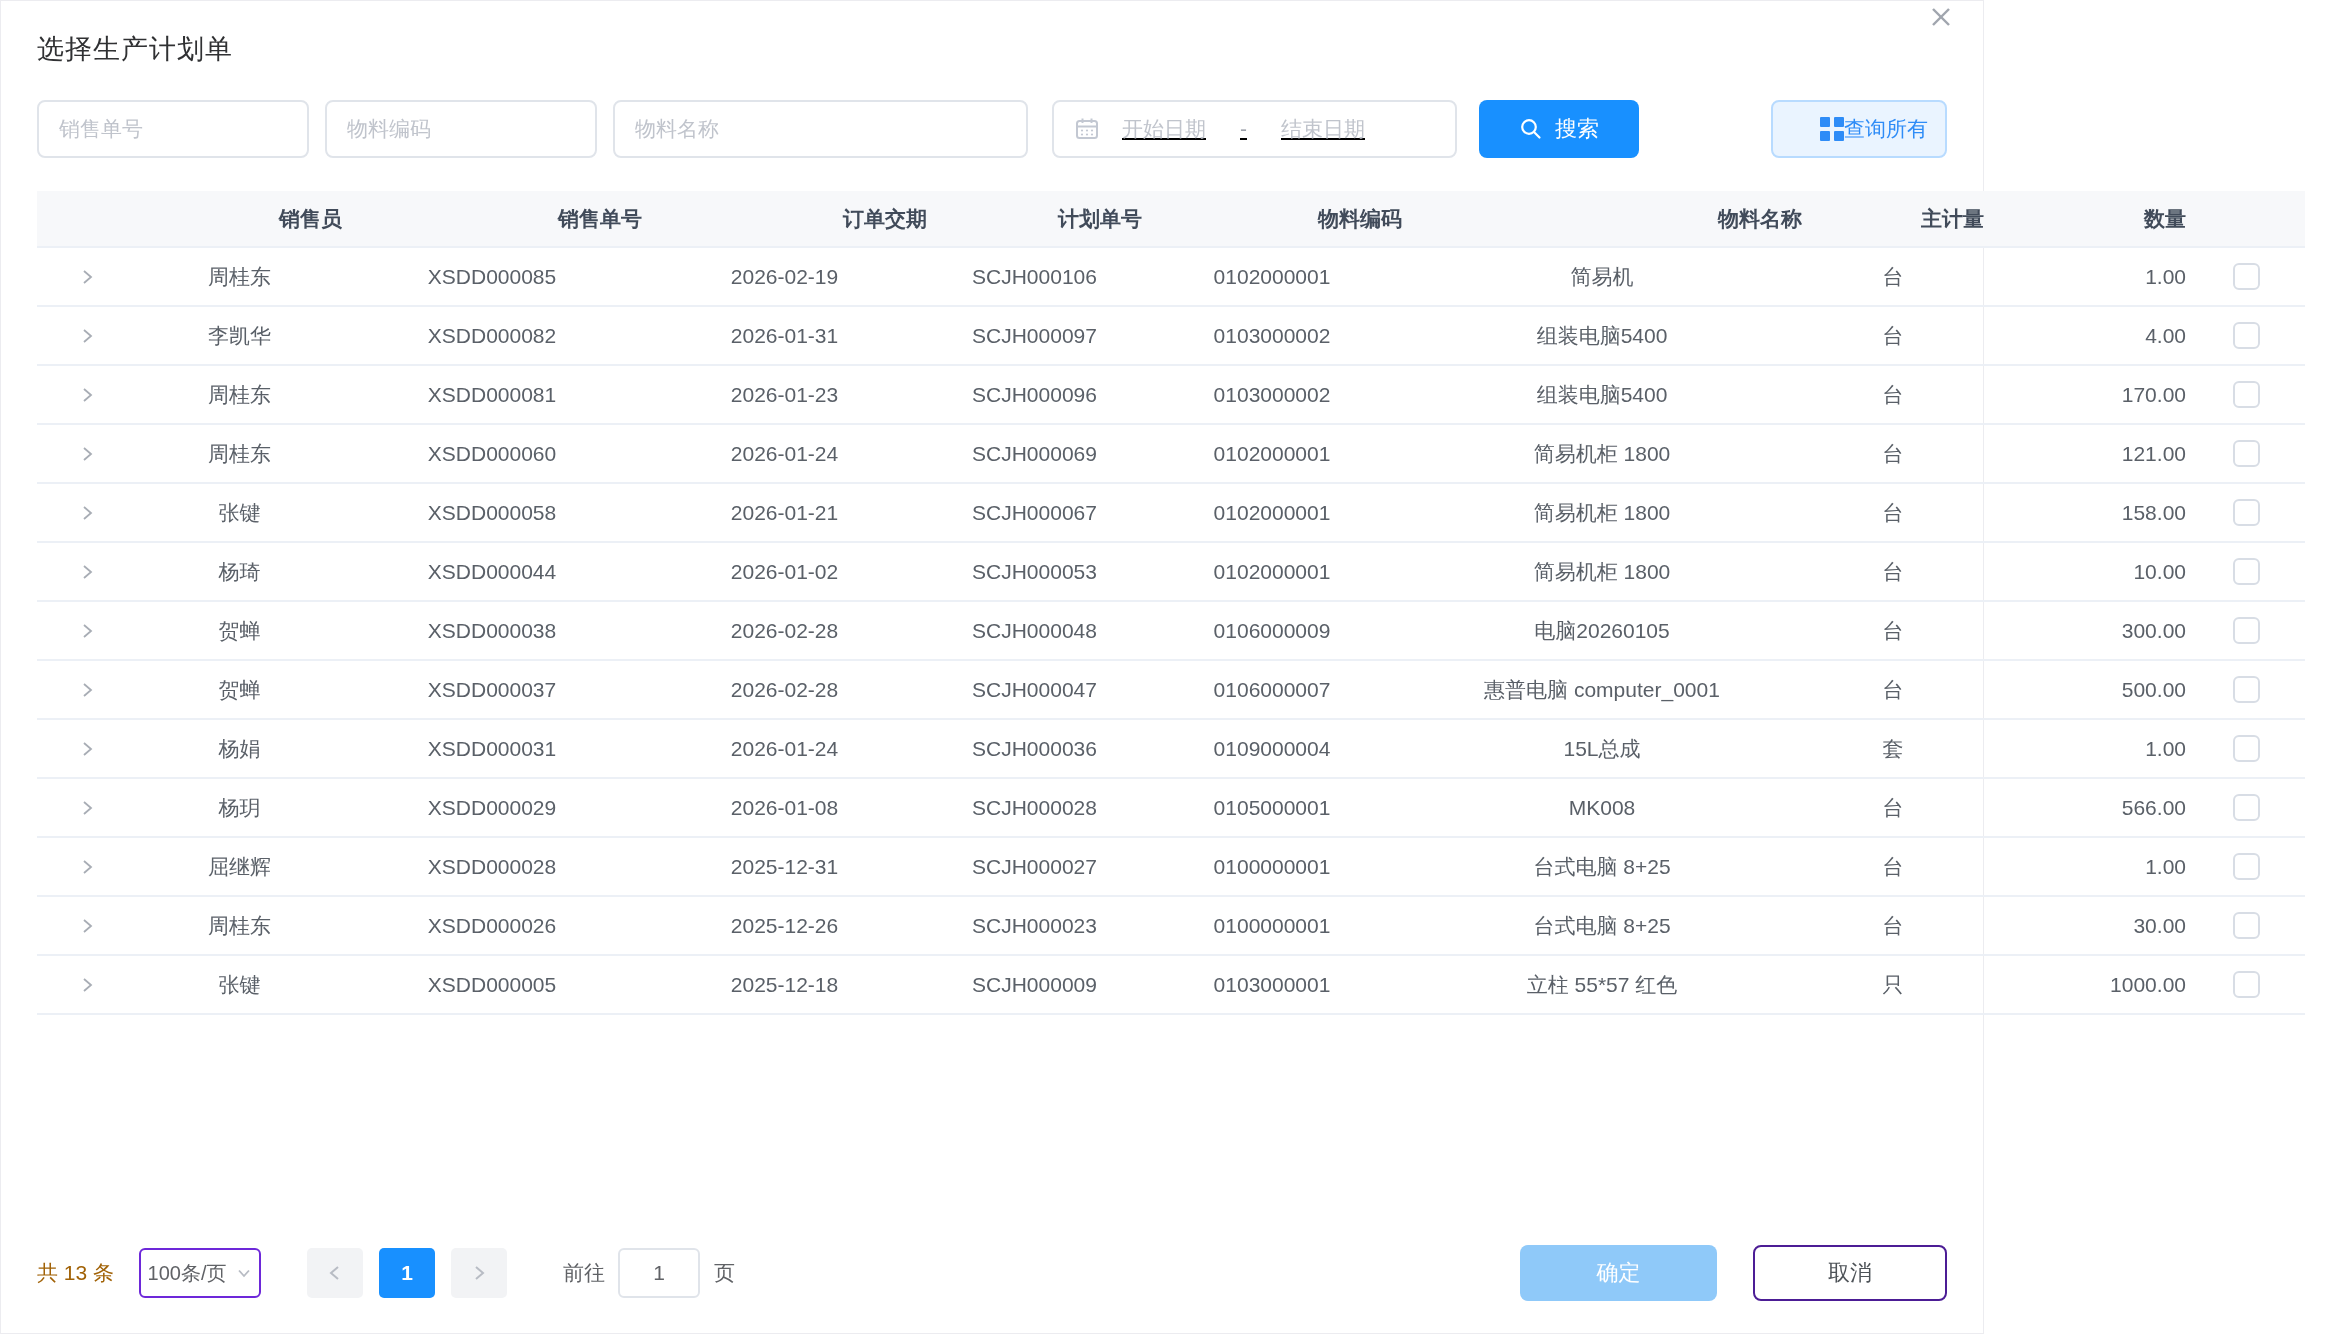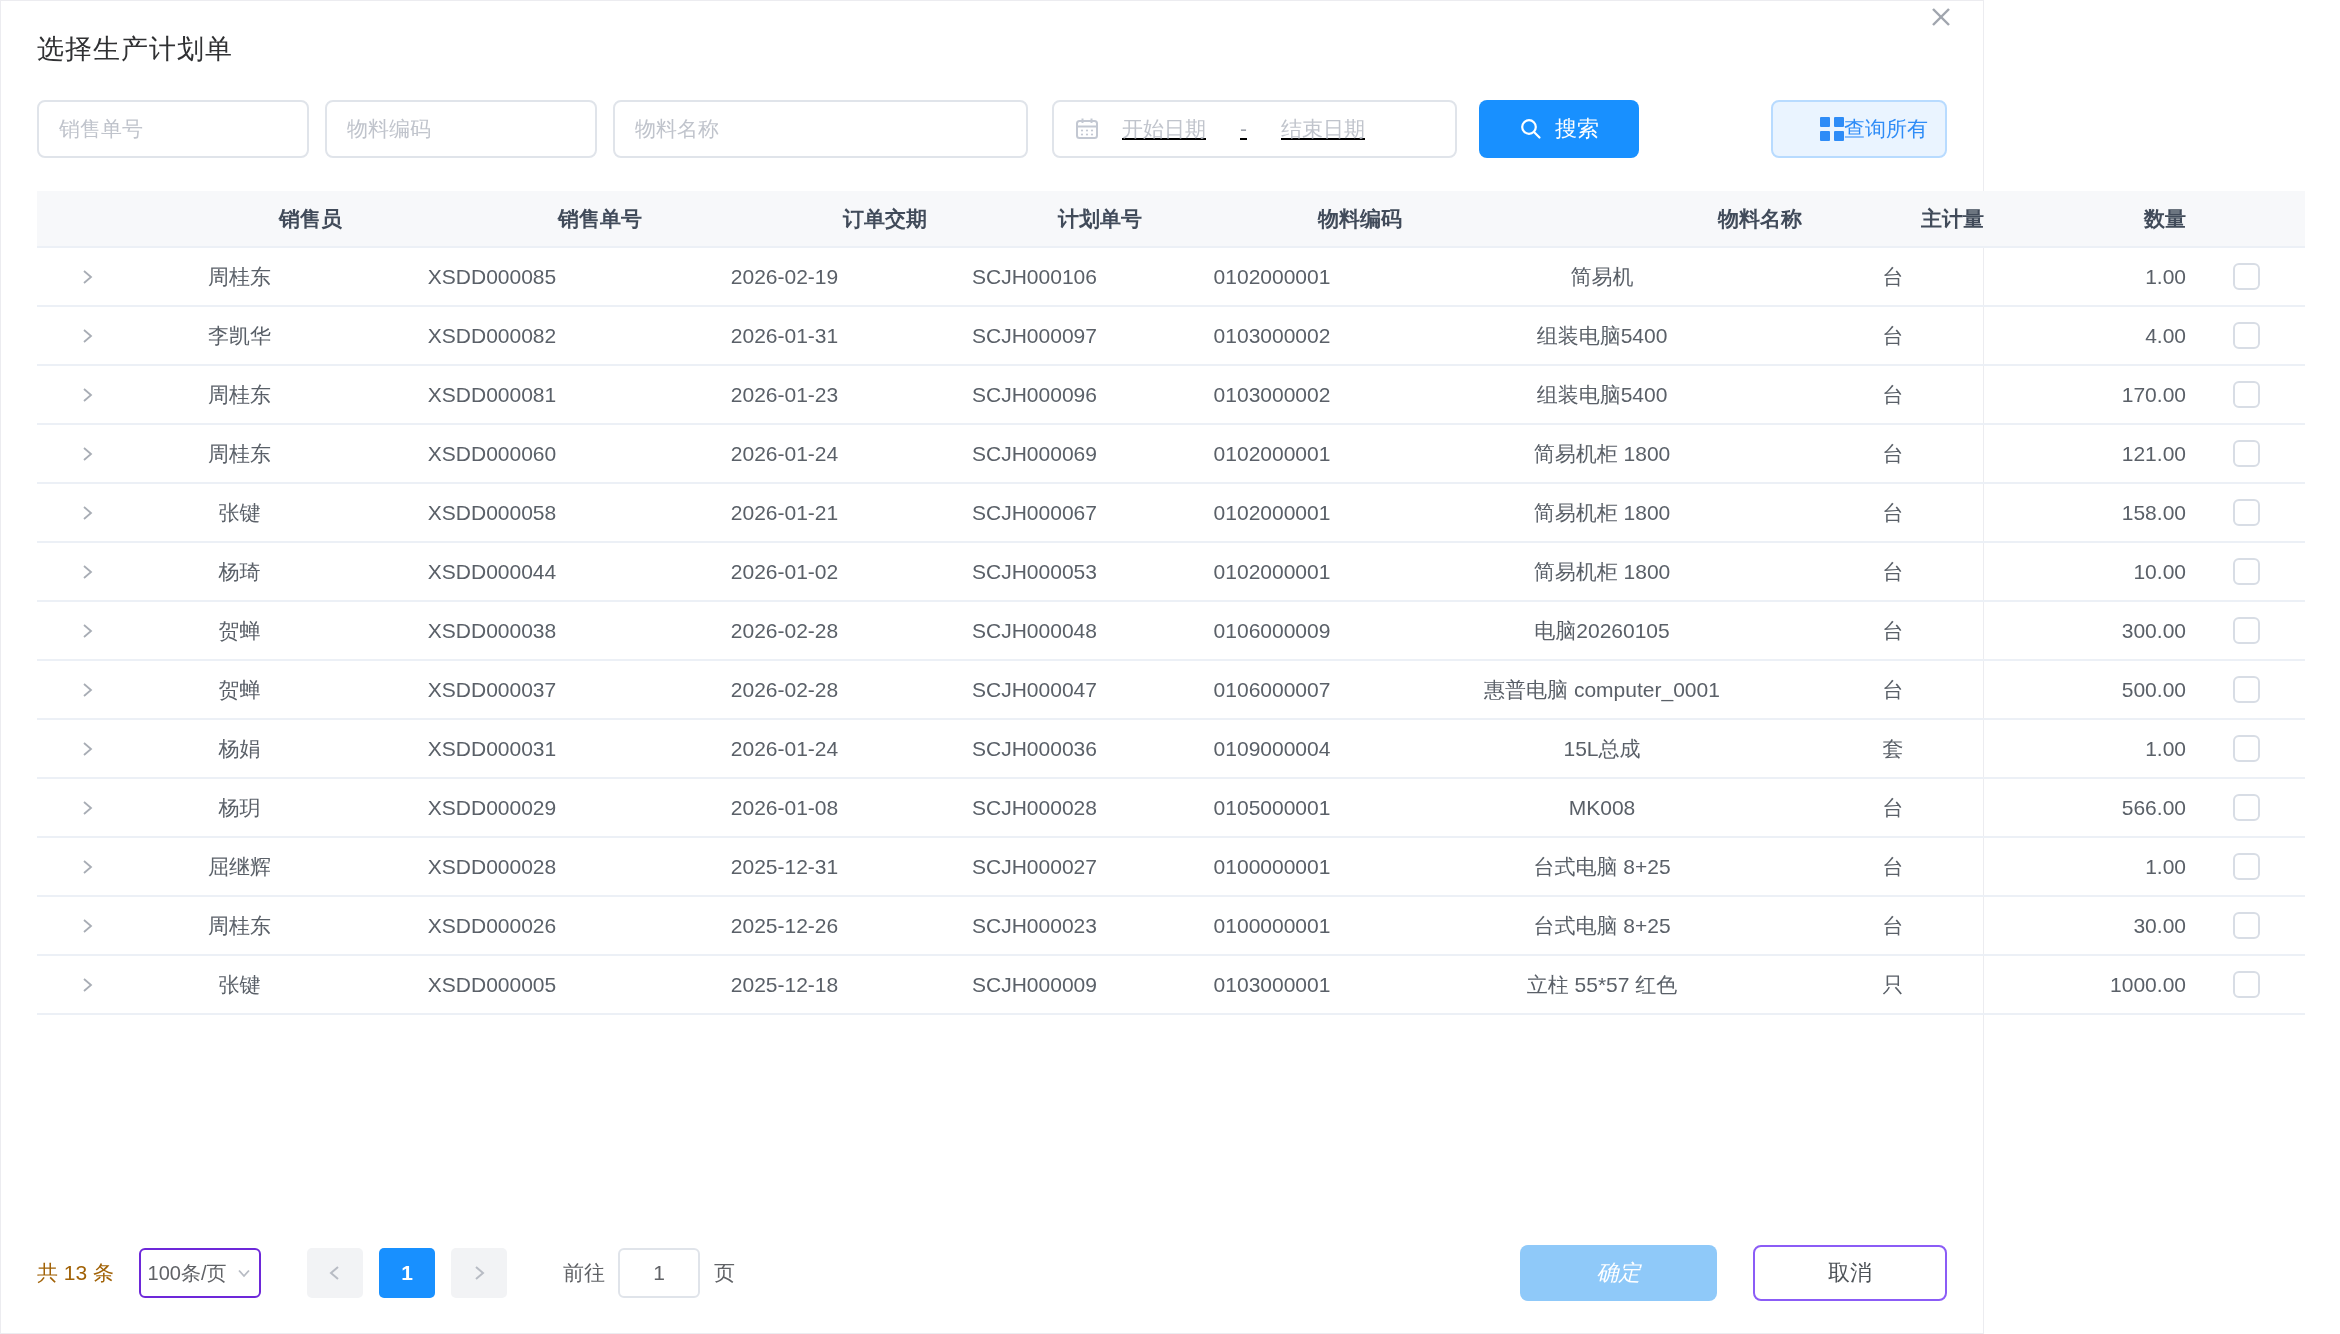--- a/index.html
+++ b/index.html
@@ -124,24 +124,24 @@
   .goto-label { margin-right: 13px; }
   .goto-input {
     width: 82px; height: 50px; border: 2px solid #e0e4ea; border-radius: 6px;
     text-align: center; font-size: 21px; color: #606266; outline: none;
     margin-right: 14px;
   }
   .page-unit { }
   .footer-actions { margin-left: auto; display: flex; align-items: center; gap: 36px; }
   .confirm-btn {
     width: 197px; height: 56px; border: none; border-radius: 8px;
-    background: #8fc9f9; color: #fff; font-size: 22px; cursor: not-allowed; font-style: italic;
+    background: #8fc9f9; color: #fff; font-size: 22px; cursor: not-allowed;
   }
   .cancel-btn {
-    width: 194px; height: 56px; border: 2px solid #8b5cf6; border-radius: 8px;
+    width: 194px; height: 56px; border: 2px solid #4c1d95; border-radius: 8px;
     background: #fff; color: #4e5358; font-size: 22px; cursor: pointer;
   }
 </style>
 </head>
 <body>
 
 <div class="dialog">
 
   <div class="dlg-header">
     <span class="dlg-title">选择生产计划单</span>

